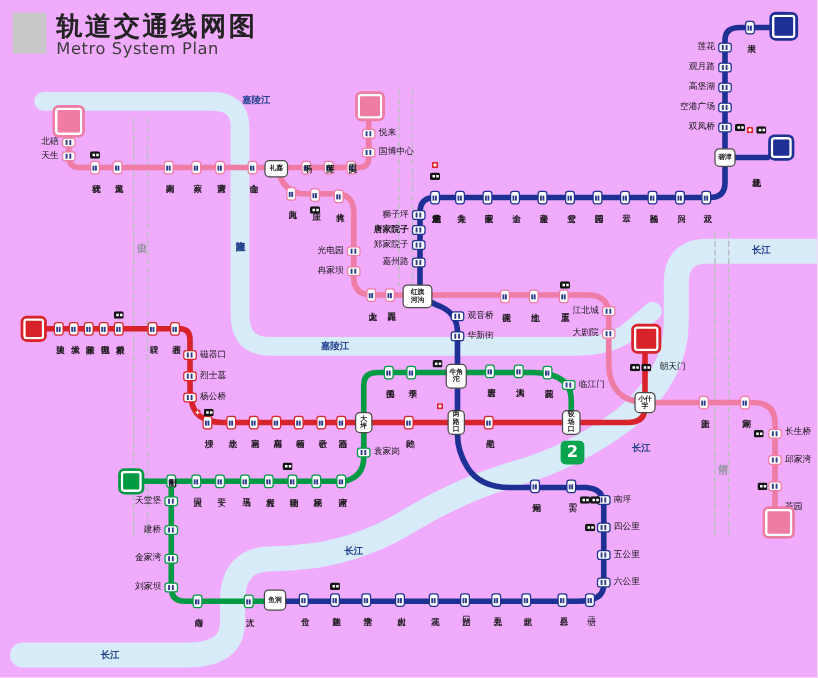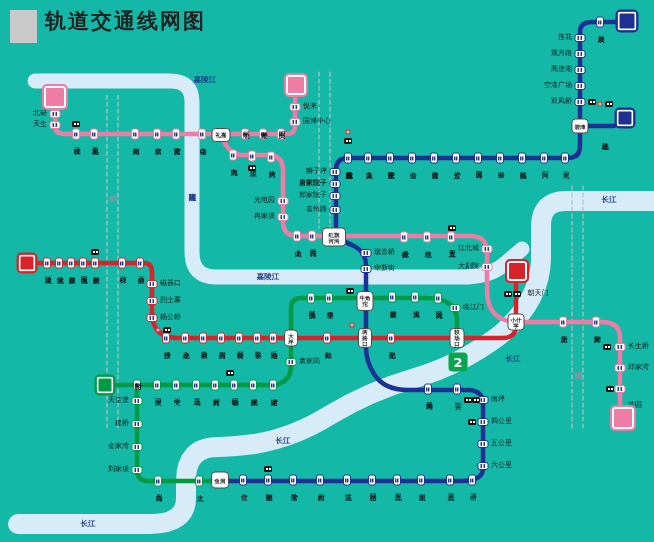--- a/index.html
+++ b/index.html
@@ -1,16 +1,16 @@
 <!DOCTYPE html>
 <html><head>
 <meta charset="utf-8">
 <style>
   html,body{margin:0;padding:0;background:#fff;}
-  #stage{position:relative;width:654px;height:542px;background:#14b8a6;overflow:hidden;
+  #stage{position:relative;width:654px;height:542px;background:#f0abfc;overflow:hidden;
          font-family:"DejaVu Sans",sans-serif;}
   #map-svg{position:absolute;left:0;top:0;}
   .hdr{position:absolute;left:10px;top:10px;display:flex;}
   .hdr-mark{width:27px;height:33px;background:#c9c9c9;margin-right:8px;}
   .hdr-txt .t1{font-size:21px;font-weight:bold;color:#222;letter-spacing:2px;line-height:22px;}
   .hdr-txt .t2{font-size:13px;color:#3c3c3c;letter-spacing:.5px;}
   .st{position:absolute;background:#fff;border:1.6px solid #000;border-radius:2.5px;
       box-sizing:border-box;transform:translate(-50%,-50%);
       background-image:linear-gradient(#2c3a8c,#2c3a8c),linear-gradient(#2c3a8c,#2c3a8c);
       background-size:1.5px 4px;background-repeat:no-repeat;
@@ -57,20 +57,21 @@
       <path d="M 580,120 V 32 Q 580,22 592,22 H 616" fill="none" stroke="#1e3093" stroke-width="4.5" stroke-linecap="round" stroke-linejoin="round"></path>
       <path d="M 55,96 V 125 Q 55,134 64,134 H 212" fill="none" stroke="#ee7ca4" stroke-width="4.5" stroke-linecap="round" stroke-linejoin="round"></path>
       <path d="M 224,141 Q 228,152 240,155 H 268 Q 283,155 283,170 V 222 Q 283,236 298,236 H 470 Q 487,236 487,252 V 290 Q 487,312 502,319 Q 510,322 518,322 H 602 Q 620,322 620,338 V 408" fill="none" stroke="#ee7ca4" stroke-width="4.5" stroke-linecap="round" stroke-linejoin="round"></path>
       <path d="M 230,134 H 287 Q 295,134 295,126 V 95" fill="none" stroke="#ee7ca4" stroke-width="4.5" stroke-linecap="round" stroke-linejoin="round"></path>
     </svg>
 
   <div class="hdr">
     <div class="hdr-mark"></div>
     <div class="hdr-txt">
       <div class="t1">轨道交通线网图</div>
+      <div class="t2">Metro System Plan</div>
     </div>
   </div>
 
   <div id="overlay">
       <div class="st" style="left: 47px; top: 263px; width: 8px; height: 11px; border-color: rgb(216, 35, 42);"></div>
       <div class="lab vlab" style="left: 47px; top: 271px; transform: translateX(-50%);">尖顶坡</div>
       <div class="st" style="left: 59px; top: 263px; width: 8px; height: 11px; border-color: rgb(216, 35, 42);"></div>
       <div class="lab vlab" style="left: 59px; top: 271px; transform: translateX(-50%);">大学城</div>
       <div class="st" style="left: 71px; top: 263px; width: 8px; height: 11px; border-color: rgb(216, 35, 42);"></div>
       <div class="lab vlab" style="left: 71px; top: 271px; transform: translateX(-50%);">陈家桥</div>

